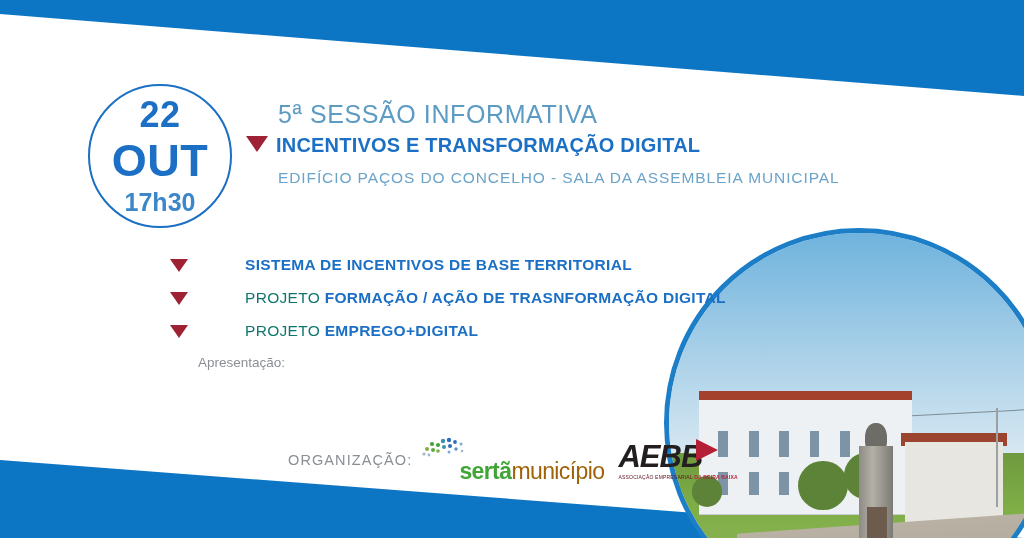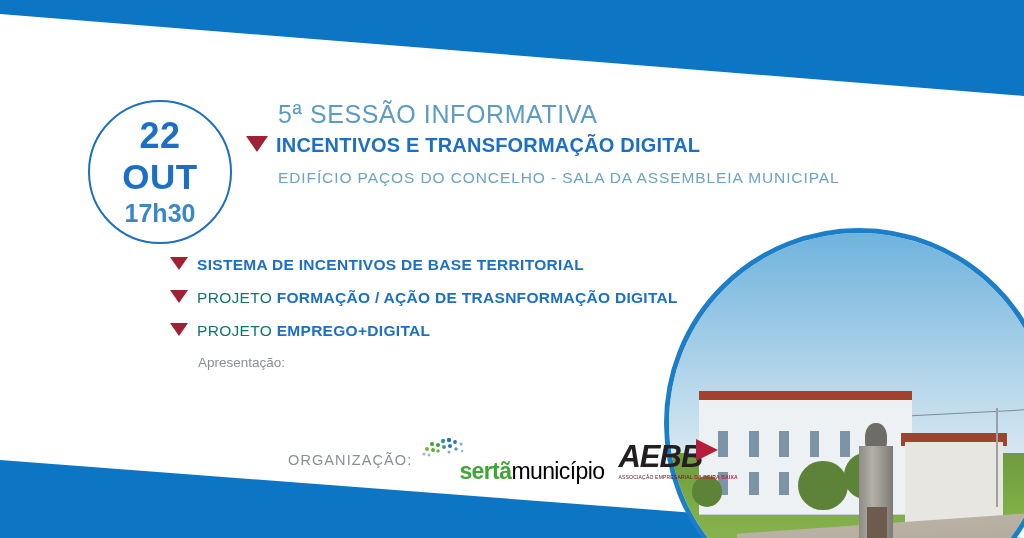--- a/index.html
+++ b/index.html
@@ -35,40 +35,40 @@
     left: 0;
     width: 1024px;
     height: 120px;
     clip-path: polygon(0 42px, 1024px 120px, 1024px 120px, 0 120px);
   }
 
   
   #date-circle {
     position: absolute;
     left: 88px;
-    top: 100px;
+    top: 84px;
     width: 144px;
     height: 144px;
     border: 2px solid #1b6fc4;
     border-radius: 50%;
     box-sizing: border-box;
     display: flex;
     flex-direction: column;
     align-items: center;
     justify-content: center;
     line-height: 1;
   }
   #date-day {
     font-size: 36px;
     font-weight: bold;
     color: #1b6fc4;
     letter-spacing: 0.5px;
   }
   #date-month {
-    font-size: 35px;
+    font-size: 45px;
     font-weight: bold;
     color: #1b6fc4;
     margin-top: 5px;
     letter-spacing: 0.5px;
   }
   #date-time {
     font-size: 25px;
     font-weight: bold;
     color: #3c87c9;
     margin-top: 7px;
@@ -130,22 +130,23 @@
 
   
   #topic-list {
     position: absolute;
     left: 170px;
     top: 256px;
     width: 520px;
   }
   .topic-row {
     display: flex;
-    align-items: center;
+    align-items: flex-end;
     margin-bottom: 16px;
+    gap: 48px;
   }
   .topic-text {
     font-size: 15.5px;
     line-height: 1.1;
     white-space: nowrap;
   }
   .topic-prefix {
     color: #0f766e;
     font-weight: normal;
     letter-spacing: 0.3px;
@@ -207,21 +208,21 @@
     line-height: 1;
     white-space: nowrap;
   }
   #serta-word .s-green {
     color: #3fa535;
     font-weight: bold;
     letter-spacing: -0.6px;
     margin-left: 43px;
   }
   #serta-word .s-blue {
-    color: #000000;
+    color: #a16207;
     letter-spacing: -0.6px;
   }
 
   
   #logo-aebb {
     display: flex;
     flex-direction: column;
     align-items: flex-start;
     position: relative;
     text-align: center;

